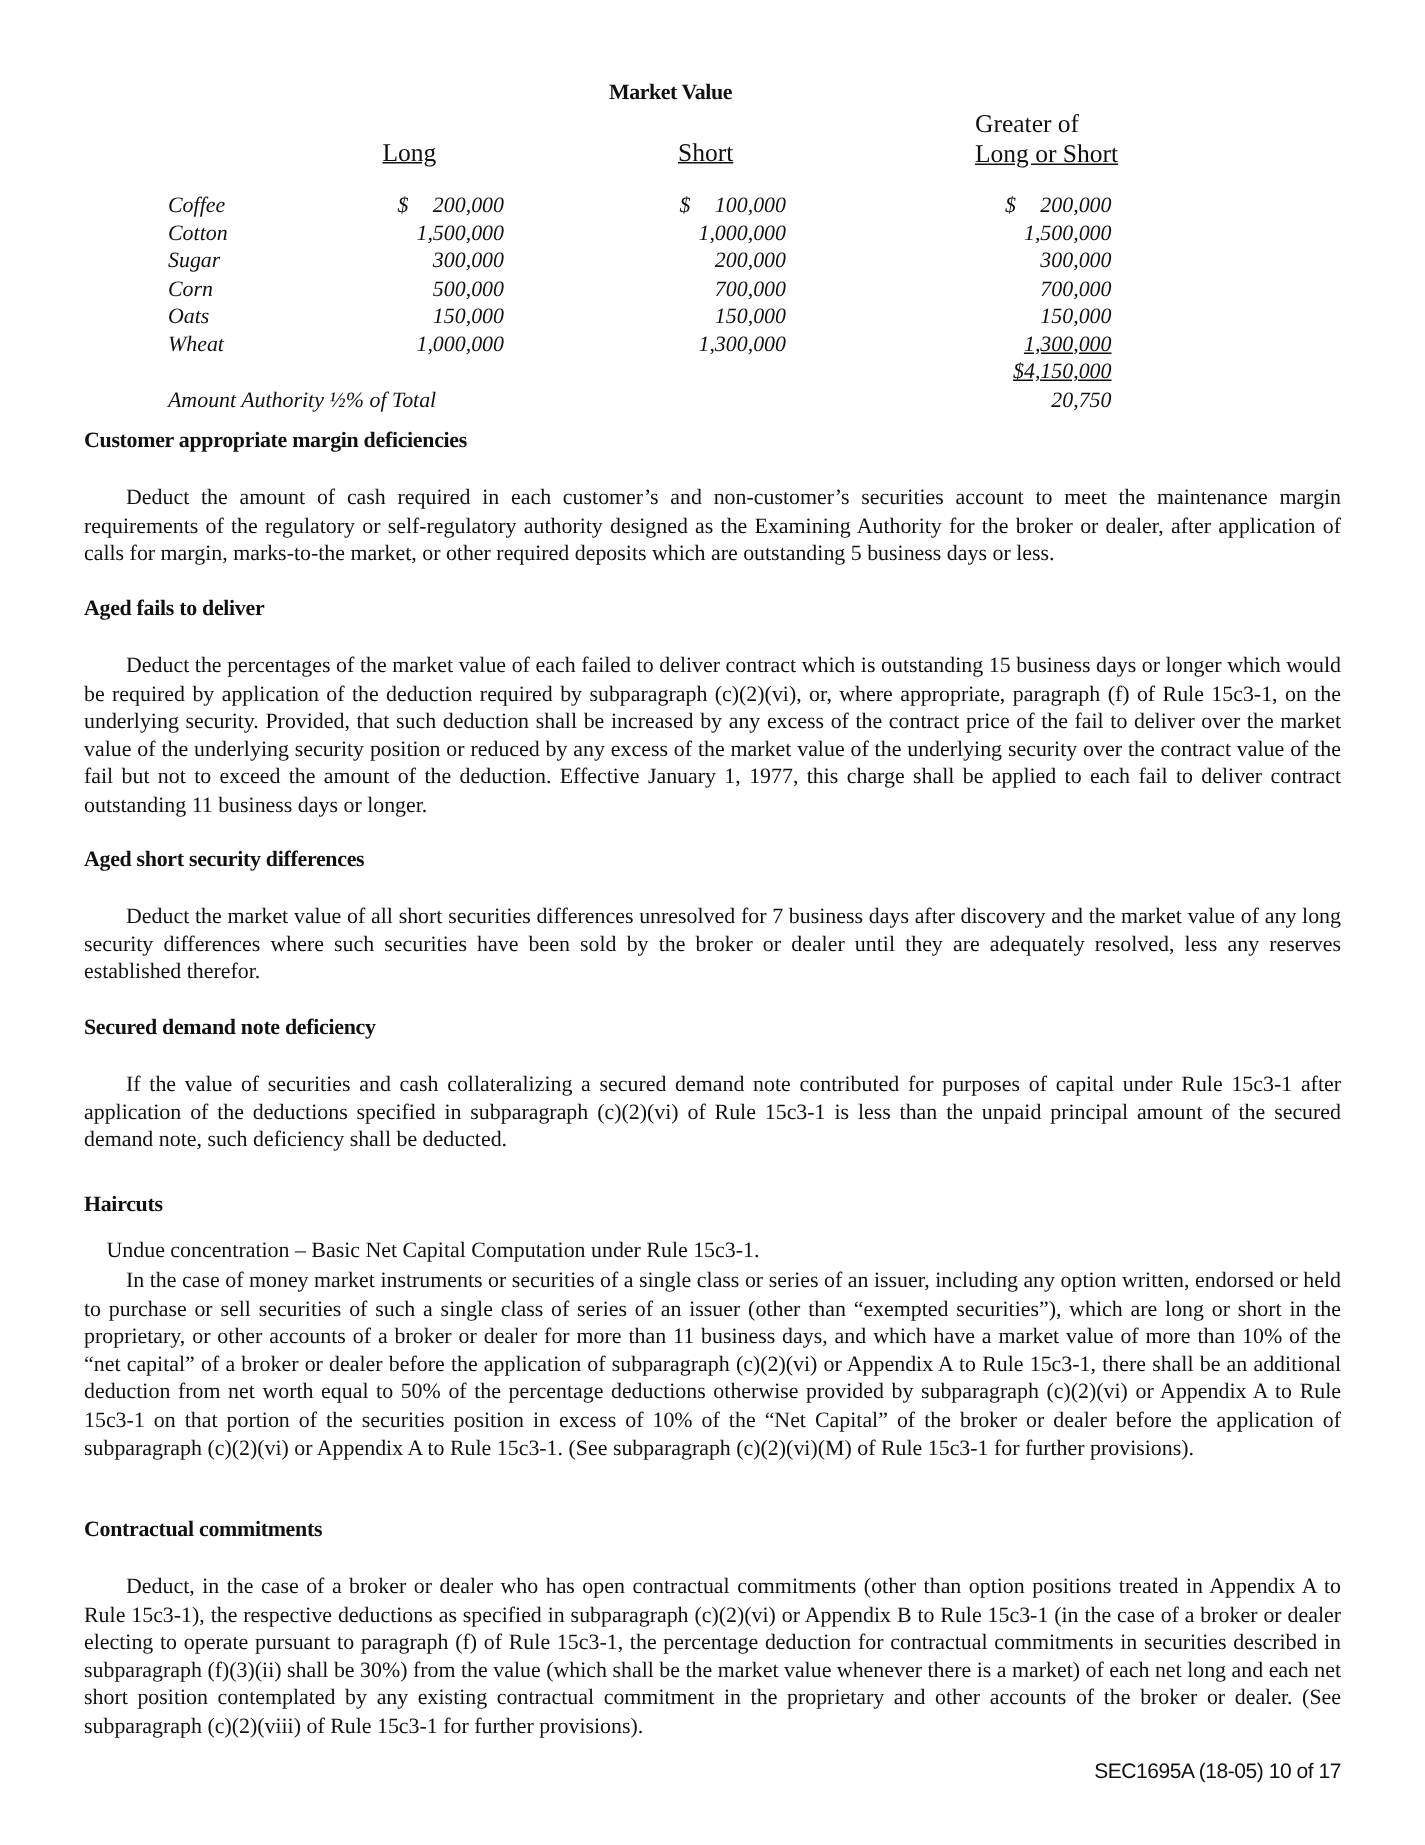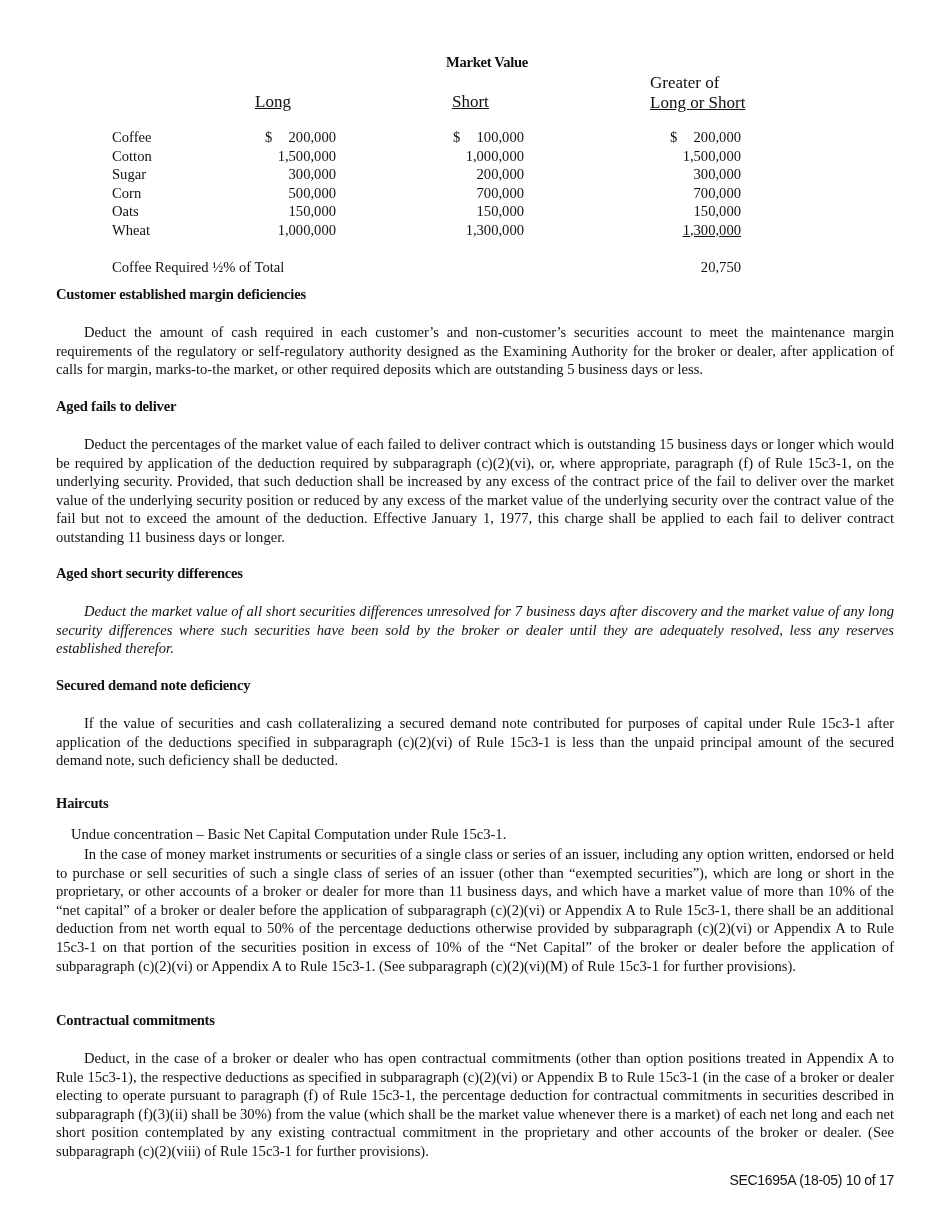--- a/index.html
+++ b/index.html
@@ -24,34 +24,34 @@
     
     .mv-title {
       position: absolute;
       top: 54px;
       left: 0;
       width: 894px;
       text-align: center;
       font-weight: bold;
       font-size: 14.6px;
       letter-spacing: -0.3px;
-      margin-left: 40px;
     }
     .col-head {
       position: absolute;
       font-size: 17px;
       text-align: left;
     }
     .col-head .u { text-decoration: underline; }
     .row {
       position: absolute;
       left: 0;
       width: 950px;
       height: 18px;
       font-size: 14.6px;
+      font-style: italic;
     }
     .row .label { position: absolute; left: 112px; }
     .row .num {
       position: absolute;
       text-align: right;
       white-space: pre;
     }
     .row .c1 { right: 614px; }
     .row .c2 { right: 426px; }
     .row .c3 { right: 209px; }
@@ -148,34 +148,37 @@
     <span class="num c3">150,000</span>
   </div>
 
   <div class="row" style="top:221.5px;">
     <span class="label">Wheat</span>
     <span class="num c1">1,000,000</span>
     <span class="num c2">1,300,000</span>
     <span class="num c3 u-under">1,300,000</span>
   </div>
 
+  <div class="row" style="top:240px;">
+    <span class="num c3 u-under">$4,150,000</span>
+  </div>
 
   <div class="row" style="top:258.5px;">
-    <span class="label">Coffee Required ½% of Total</span>
+    <span class="label">Amount Authority ½% of Total</span>
     <span class="num c3">20,750</span>
   </div>
 
-  <div class="section-heading" style="top:286px;">Customer established margin deficiencies</div>
+  <div class="section-heading" style="top:286px;">Customer appropriate margin deficiencies</div>
   <p class="para" style="top:323px;">Deduct the amount of cash required in each customer’s and non-customer’s securities account to meet the maintenance margin requirements of the regulatory or self-regulatory authority designed as the Examining Authority for the broker or dealer, after application of calls for margin, marks-to-the market, or other required deposits which are outstanding 5 business days or less.</p>
 
   <div class="section-heading" style="top:398px;">Aged fails to deliver</div>
   <p class="para" style="top:435px;">Deduct the percentages of the market value of each failed to deliver contract which is outstanding 15 business days or longer which would be required by application of the deduction required by subparagraph (c)(2)(vi), or, where appropriate, paragraph (f) of Rule 15c3-1, on the underlying security.  Provided, that such deduction shall be increased by any excess of the contract price of the fail to deliver over the market value of the underlying security position or reduced by any excess of the market value of the underlying security over the contract value of the fail but not to exceed the amount of the deduction.  Effective January 1, 1977, this charge shall be applied to each fail to deliver contract outstanding 11 business days or longer.</p>
 
   <div class="section-heading" style="top:565px;">Aged short security differences</div>
-  <p class="para" style="top:602px;font-style:italic;">Deduct the market value of all short securities differences unresolved for 7 business days after discovery and the market value of any long security differences where such securities have been sold by the broker or dealer until they are adequately resolved, less any reserves established therefor.</p>
+  <p class="para" style="top:602px;">Deduct the market value of all short securities differences unresolved for 7 business days after discovery and the market value of any long security differences where such securities have been sold by the broker or dealer until they are adequately resolved, less any reserves established therefor.</p>
 
   <div class="section-heading" style="top:677px;">Secured demand note deficiency</div>
   <p class="para" style="top:714px;">If the value of securities and cash collateralizing a secured demand note contributed for purposes of capital under Rule 15c3-1 after application of the deductions specified in subparagraph (c)(2)(vi) of Rule 15c3-1 is less than the unpaid principal amount of the secured demand note, such deficiency shall be deducted.</p>
 
   <div class="section-heading" style="top:795px;">Haircuts</div>
   <div class="plain-line" style="top:826px;">Undue concentration – Basic Net Capital Computation under Rule 15c3-1.</div>
   <p class="para" style="top:845px;">In the case of money market instruments or securities of a single class or series of an issuer, including any option written, endorsed or held to purchase or sell securities of such a single class of series of an issuer (other than “exempted securities”), which are long or short in the proprietary, or other accounts of a broker or dealer for more than 11 business days, and which have a market value of more than 10% of the “net capital” of a broker or dealer before the application of subparagraph (c)(2)(vi) or Appendix A to Rule 15c3-1, there shall be an additional deduction from net worth equal to 50% of the percentage deductions otherwise provided by subparagraph (c)(2)(vi) or Appendix A to Rule 15c3-1 on that portion of the securities position in excess of 10% of the “Net Capital” of the broker or dealer before the application of subparagraph (c)(2)(vi) or Appendix A to Rule 15c3-1.  (See subparagraph (c)(2)(vi)(M) of Rule 15c3-1 for further provisions).</p>
 
   <div class="section-heading" style="top:1012px;">Contractual commitments</div>
   <p class="para" style="top:1049px;">Deduct, in the case of a broker or dealer who has open contractual commitments (other than option positions treated in Appendix A to Rule 15c3-1), the respective deductions as specified in subparagraph (c)(2)(vi) or Appendix B to Rule 15c3-1 (in the case of a broker or dealer electing to operate pursuant to paragraph (f) of Rule 15c3-1, the percentage deduction for contractual commitments in securities described in subparagraph (f)(3)(ii) shall be 30%) from the value (which shall be the market value whenever there is a market) of each net long and each net short position contemplated by any existing contractual commitment in the proprietary and other accounts of the broker or dealer.  (See subparagraph (c)(2)(viii) of Rule 15c3-1 for further provisions).</p>

